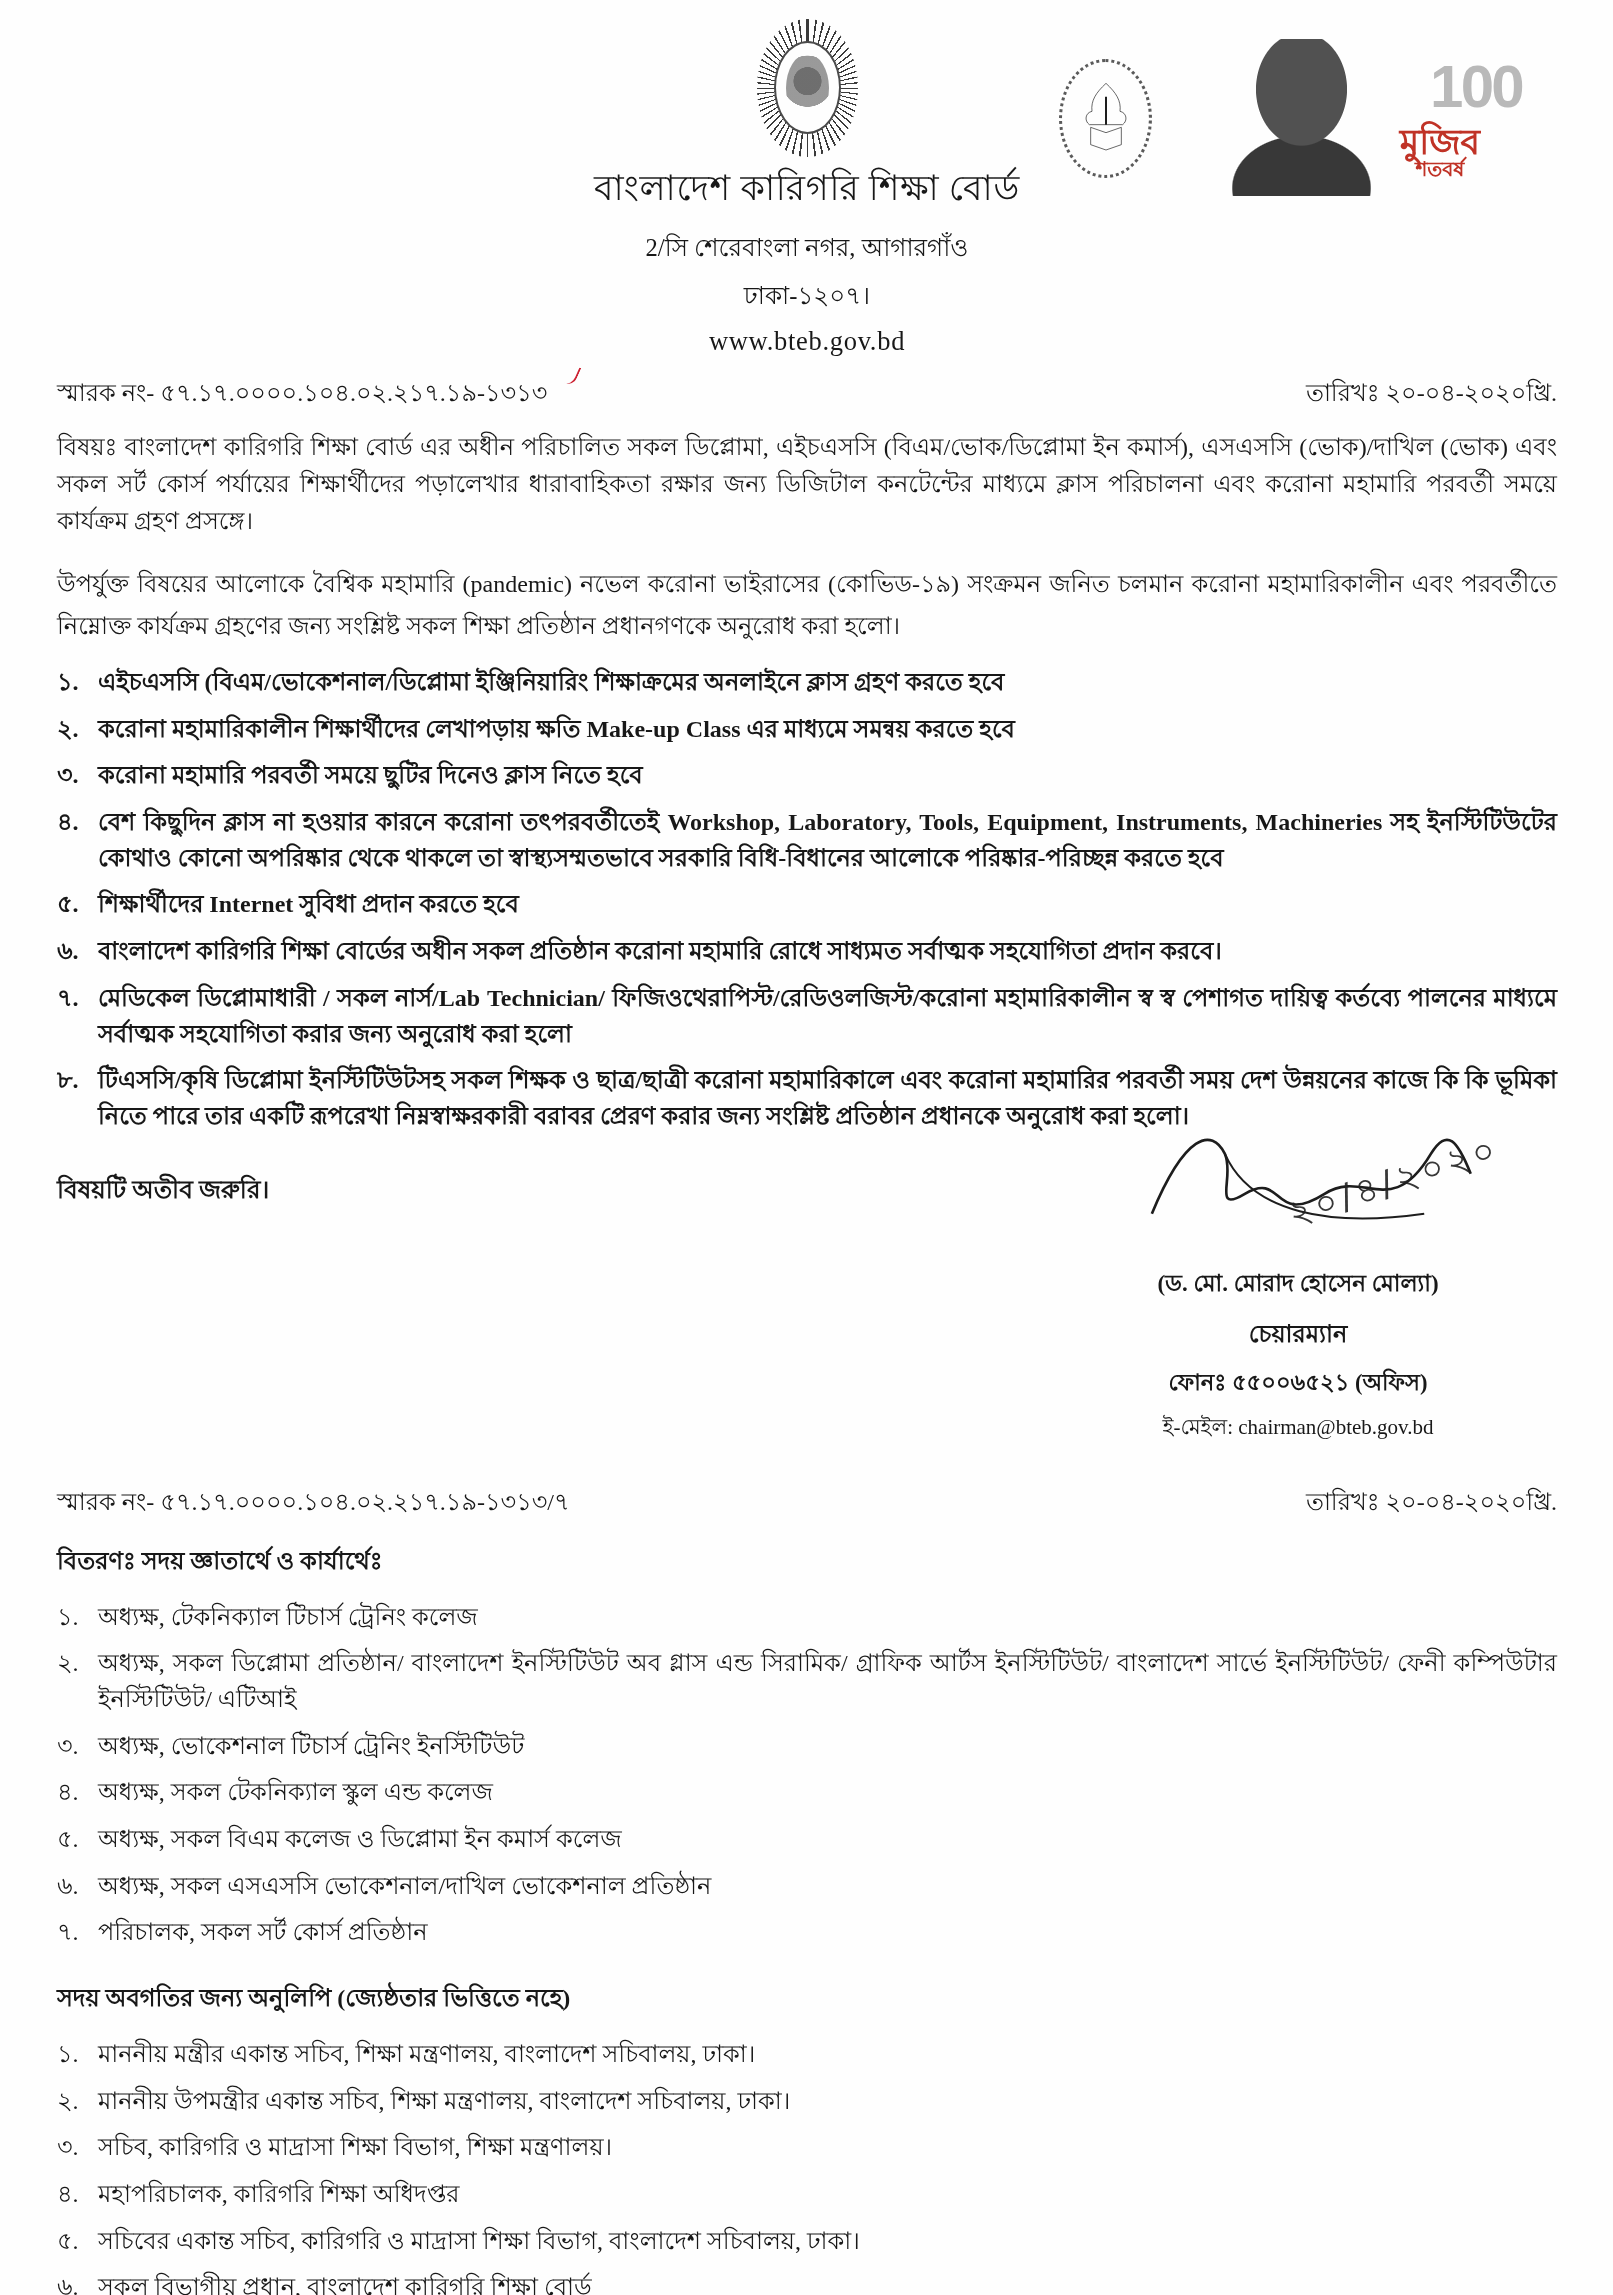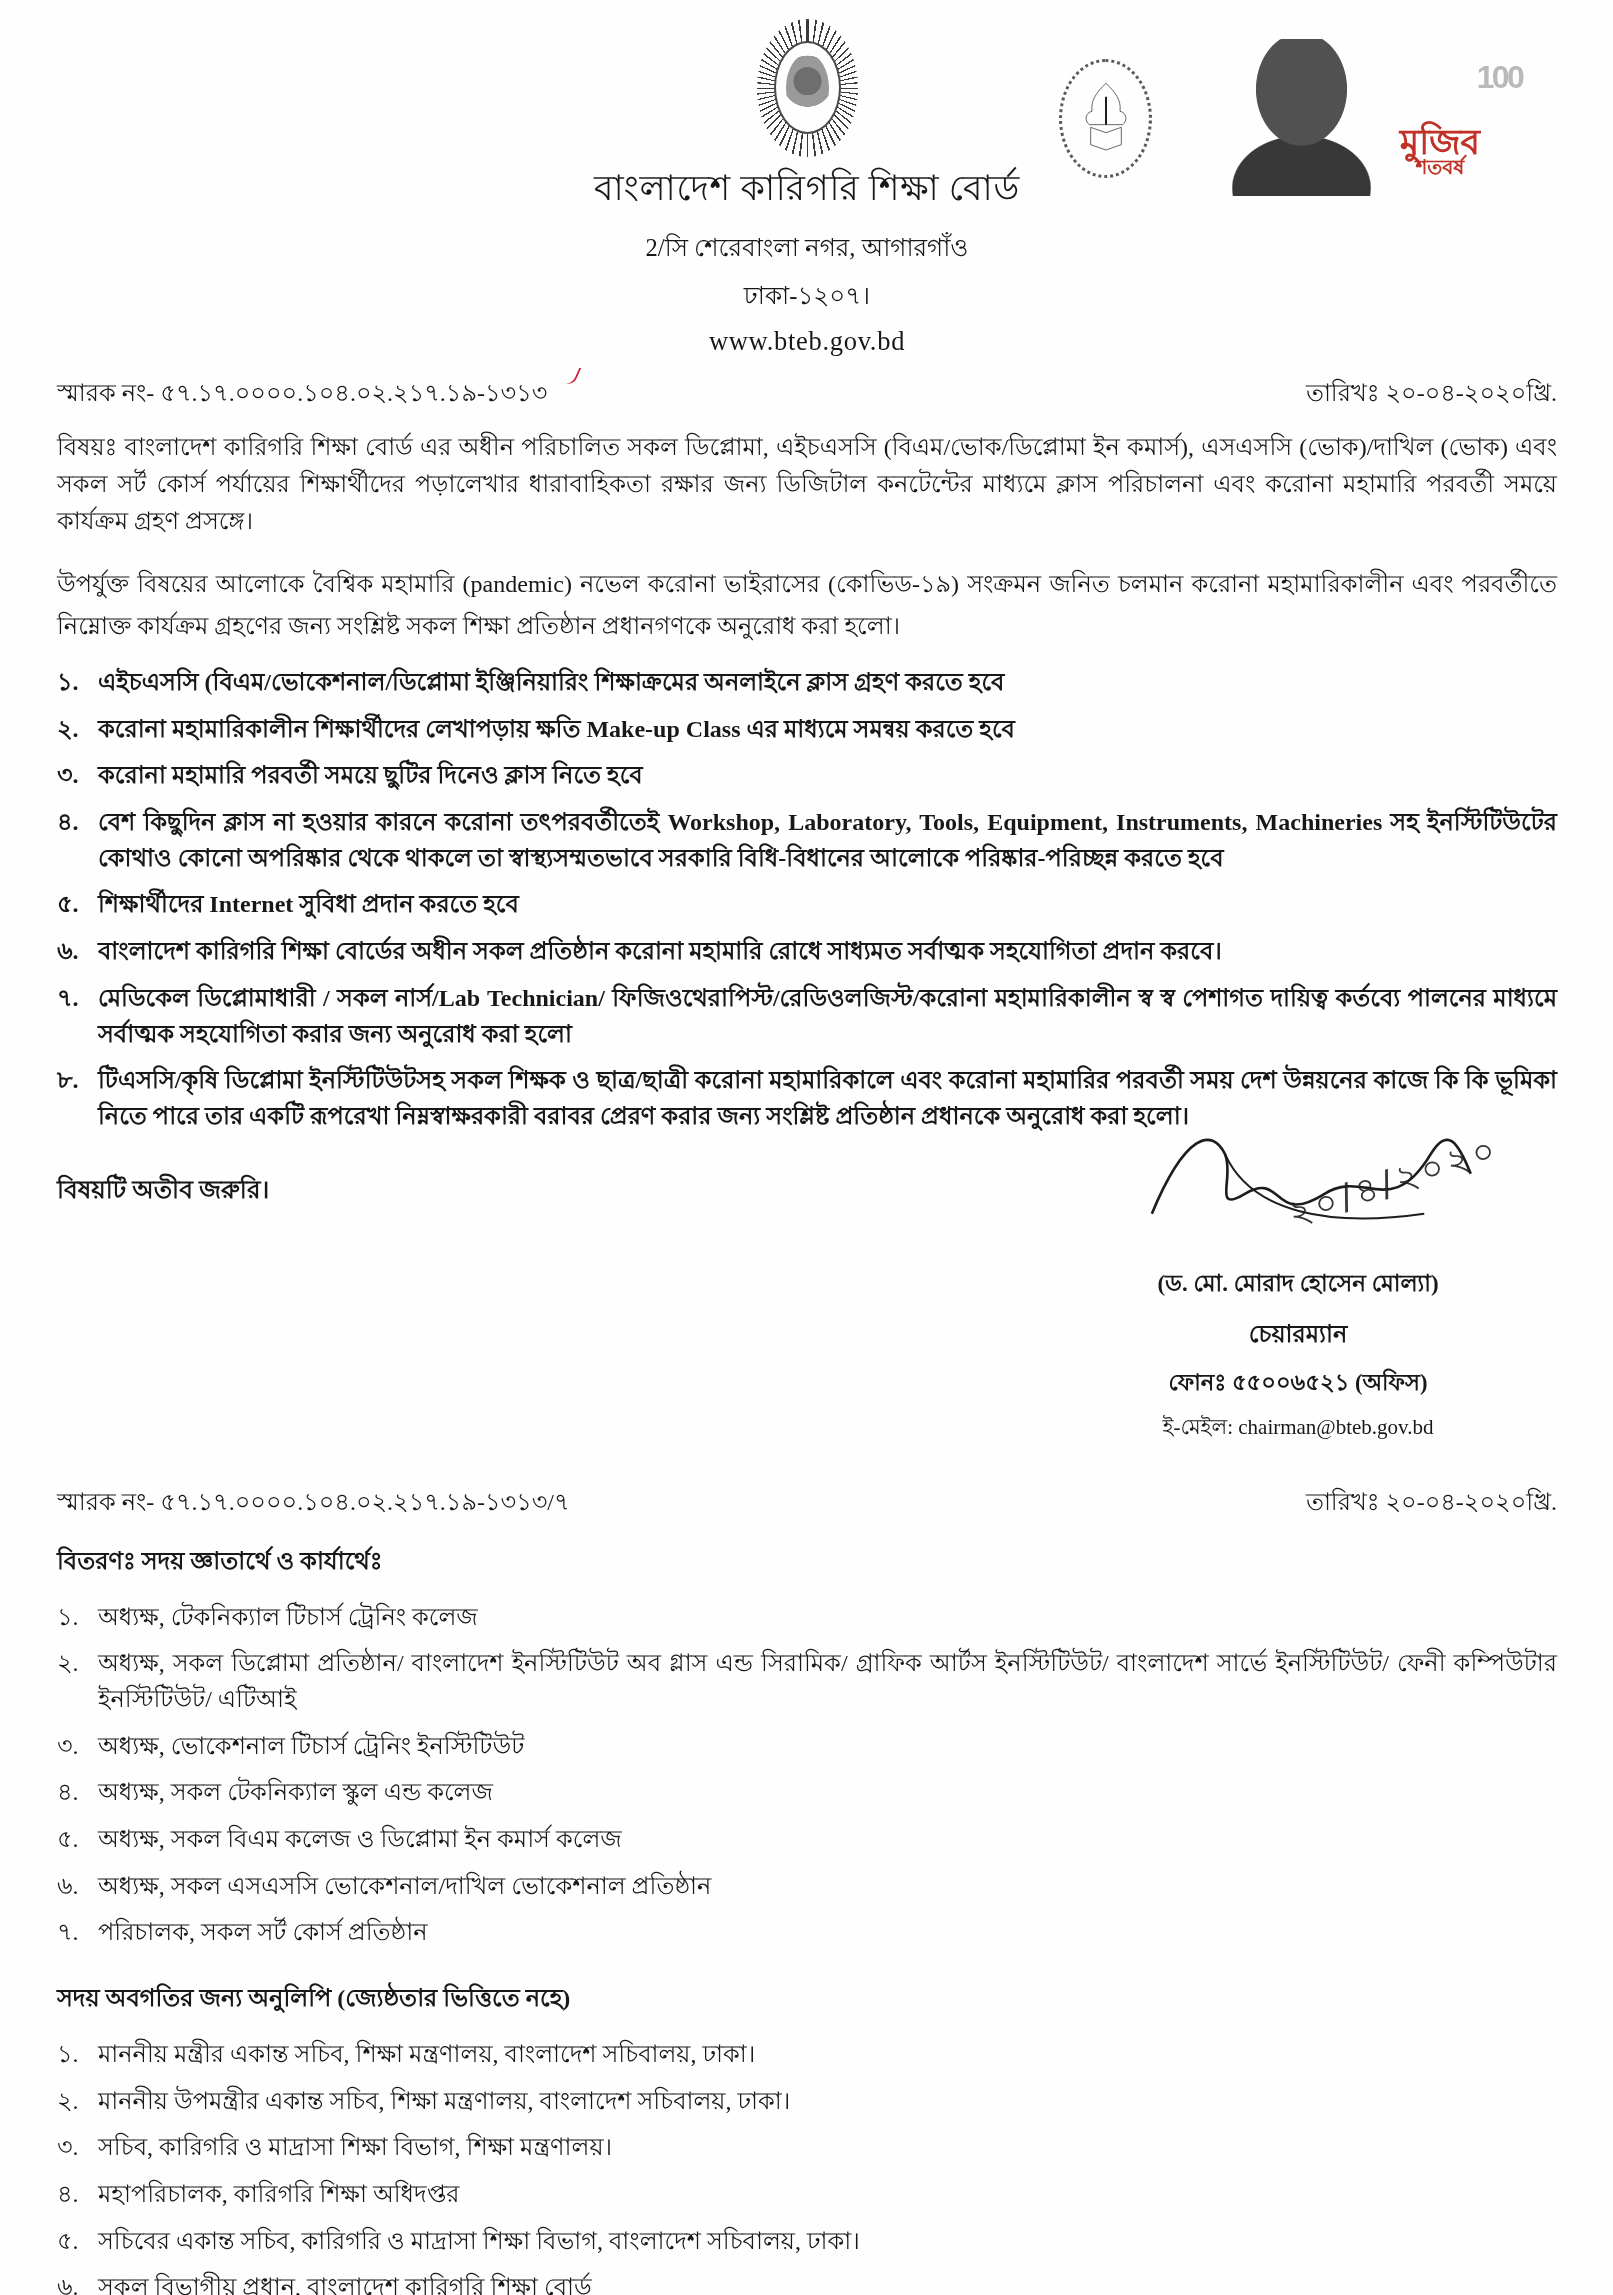--- a/index.html
+++ b/index.html
@@ -38,23 +38,23 @@
   .mujib{ position:absolute; right:0; top:0; width:279px; height:157px; }
   .portrait{
     position:absolute; left:26.5px; top:0; width:139px; height:157px;
     background:
       radial-gradient(ellipse 46px 57px at 50% 32%, #4c4c4c 0 98%, transparent 100%),
       radial-gradient(ellipse 70px 53px at 50% 95%, #303030 0 98%, transparent 100%);
     filter:contrast(.9);
   }
   .mujib-text{ position:absolute; right:4px; bottom:17px; text-align:center; line-height:1.0; }
   .mujib-line1{ font-size:35px; font-weight:bold; color:#c03226; font-family:"Liberation Sans",sans-serif; }
-  .mujib-line2{ font-size:20px; font-weight:bold; color:#c03226; font-family:Liberation Mono, monospace; }
+  .mujib-line2{ font-size:20px; font-weight:bold; color:#c03226; font-family:Liberation Serif, serif; }
   .mujib-100{
-    position:absolute; right:-38px; top:20px; font-size:32px; font-weight:bold;
+    position:absolute; right:-38px; top:13px; font-size:60px; font-weight:bold;
     color:#b9b9b9; font-family:"Liberation Sans",sans-serif; letter-spacing:-2.7px;margin-left:12px;
   }
   
   .memo-row{ display:flex; justify-content:space-between; align-items:flex-end; font-size:24px; margin-top:17px; position:relative; }
   .pen-mark{ position:absolute; left:504px; top:-10.6px; width:17px; height:20px;
     border-right:2.7px solid #c23; transform:rotate(24deg); border-radius:0 0 9.3px 0; }
   
   .subject{ font-size:24px; font-weight:normal; text-align:justify; line-height:1.55; margin-top:14.6px; }
   .opening{ font-size:24px; text-align:justify; line-height:1.75; margin-top:22.6px; }
   .list{ margin-top:17px; }

